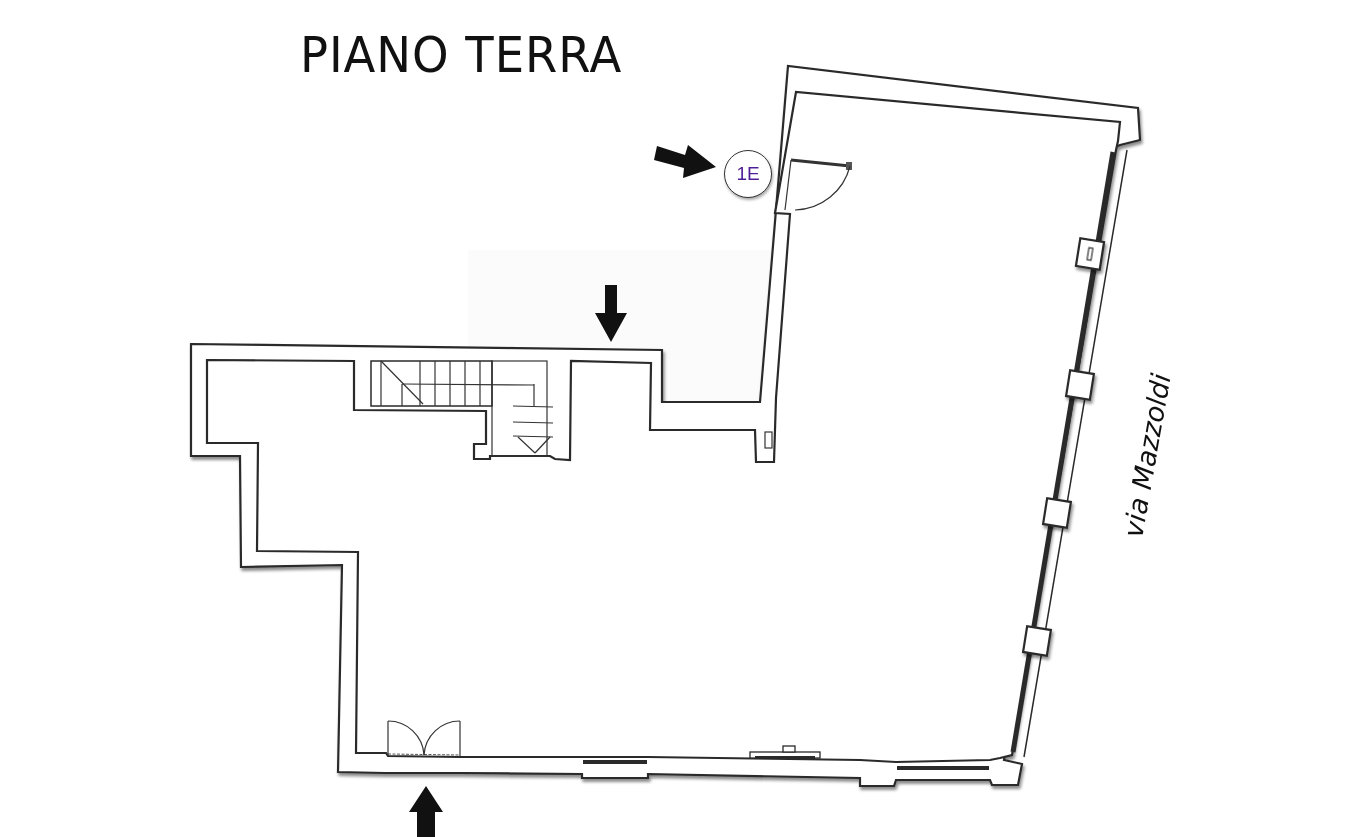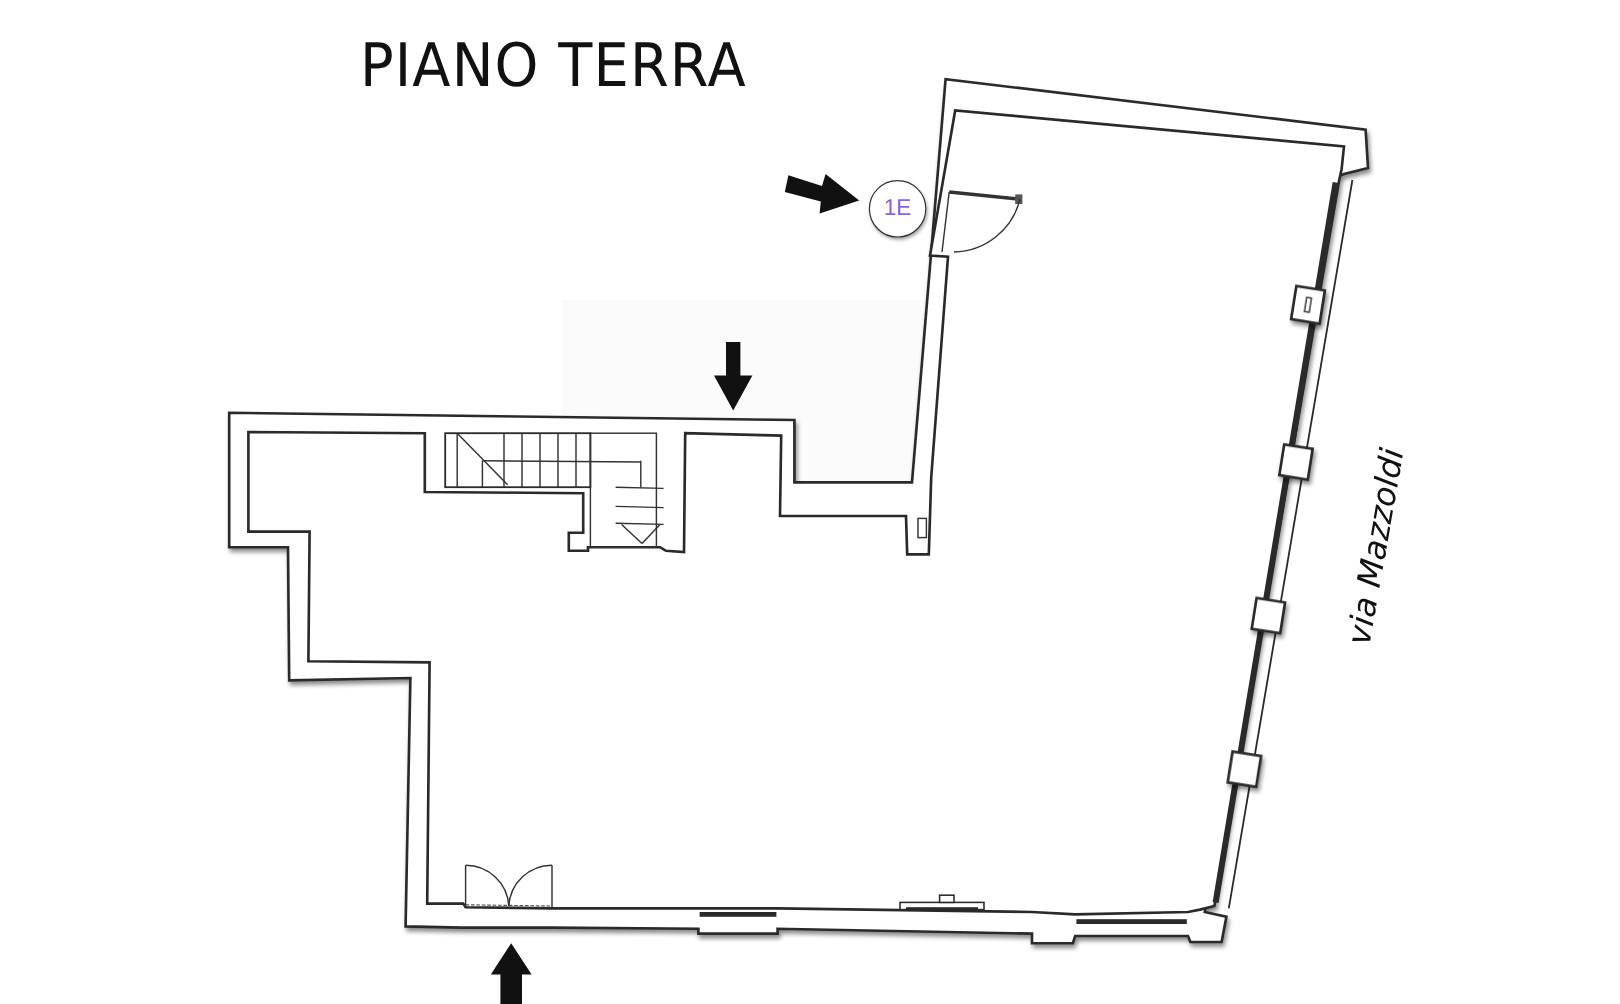--- a/index.html
+++ b/index.html
@@ -12,21 +12,21 @@
     .street {
       position: absolute; left: 1095px; top: 440px;
       font-family: "DejaVu Sans", sans-serif; font-style: italic; font-size: 27px; color: #111;
       transform: rotate(-80deg); transform-origin: center center; white-space: nowrap;
       width: 200px; text-align: center; margin-left: -48px;
     }
     .label-circle {
       position: absolute; left: 724px; top: 150px; width: 46px; height: 46px;
       border: 1.5px solid #333; border-radius: 50%; background: #fff;
       box-shadow: 1px 2px 3px rgba(0,0,0,0.35);
-      font-family: "Liberation Sans", sans-serif; font-size: 19px; color: #8b5cf6;
+      font-family: "Liberation Sans", sans-serif; font-size: 19px; color: #4c1d95;
       display: flex; align-items: center; justify-content: center;
     }
     svg.plan { position: absolute; left: 0; top: 0; }
     .wall { fill: #ffffff; stroke: #2a2a2a; stroke-width: 2.2; }
     .thin { fill: none; stroke: #333; stroke-width: 1.2; }
     .dark { fill: #2a2a2a; }
     .ghost { position: absolute; left: 468px; top: 250px; width: 390px; height: 272px; background: rgba(240,240,240,0.25); }
   </style>
 </head>
 <body>

